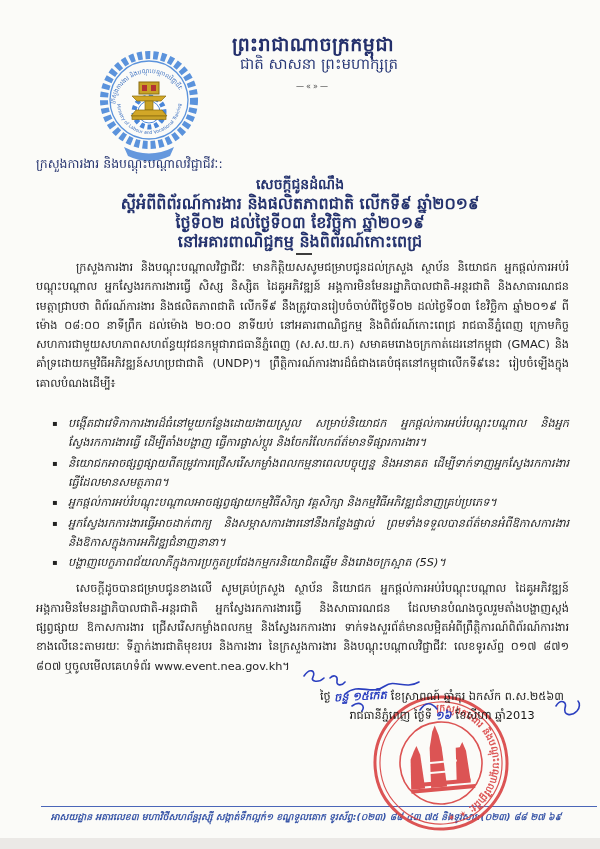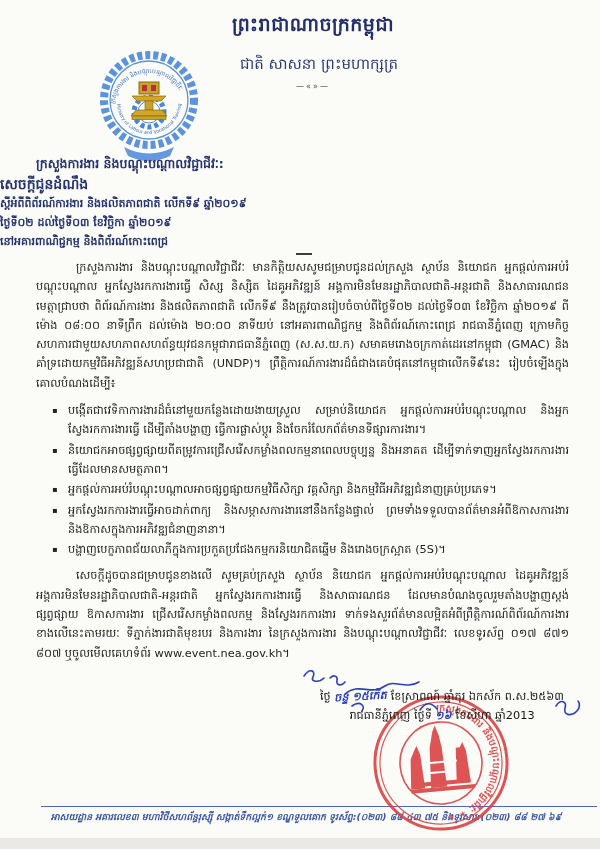--- a/index.html
+++ b/index.html
@@ -4,39 +4,39 @@
 <style>
   html,body{margin:0;padding:0;}
   .page{
     position:relative; width:600px; height:849px;
     background:#fbfbf8; overflow:hidden;
     font-family:"DejaVu Sans", sans-serif;
     color:#1c1c1e;
   }
   .bottom-strip{position:absolute;left:0;top:838px;width:600px;height:11px;background:#ebe9e6;}
   
-  .kingdom{position:absolute;top:12px;left:0;right:0;padding-left:26px;text-align:center;
+  .kingdom{position:absolute;top:32px;left:0;right:0;padding-left:26px;text-align:center;
     font-size:19px;font-weight:bold;color:#232f6b;letter-spacing:.5px;}
   .motto{position:absolute;top:54px;left:0;right:0;padding-left:38px;text-align:center;
     font-size:15px;color:#2a3a78;}
   .ornament{position:absolute;top:82px;left:0;right:0;padding-left:26px;text-align:center;
     font-size:8px;color:#4b4b4b;letter-spacing:2px;}
   .logo{position:absolute;left:84px;top:50px;width:130px;height:112px;}
-  .ministry-line{position:absolute;left:36px;top:156px;font-size:12.5px;font-weight:bold;color:#25336e;text-align:right;}
+  .ministry-line{position:absolute;left:36px;top:156px;font-size:12.5px;font-weight:normal;color:#25336e;text-align:right;}
   
-  .subject{position:absolute;top:174px;left:0;right:0;padding-left:0;color:#25336e;font-weight:bold;}
+  .subject{position:absolute;top:174px;left:0;right:0;padding-left:0;text-align:center;color:#25336e;font-weight:bold;}
   .subject .s1{font-size:14px;line-height:20px;}
-  .subject .s2{font-size:11px;line-height:19px;}
+  .subject .s2{font-size:16px;line-height:19px;}
   .subject-dash{position:absolute;top:253px;left:296px;width:16px;border-top:2px solid #3c3c3c;}
   
   .body-flow{position:absolute;top:258px;left:36px;width:533px;font-size:11.3px;line-height:19.3px;text-align:justify;}
   .p1,.p2{margin:0;text-indent:40px;}
   .p2{margin-top:7px;}
   .body-flow b{font-weight:normal;}
-  ul.goals{margin:8px 0 0 0;padding-left:24px;list-style:none;}
+  ul.goals{margin:21px 0 0 0;padding-left:24px;list-style:none;font-style:italic;}
   ul.goals li{position:relative;padding-left:8px;margin-bottom:1px;text-align:justify;}
   ul.goals li::before{content:"▪";position:absolute;left:-8px;top:0;font-size:8px;color:#222;}
   
   .date-block{position:absolute;top:687px;left:288px;width:308px;text-align:center;
     font-size:11.3px;line-height:19px;color:#141414;z-index:3;}
   .hand{color:#2b3fbf;font-style:italic;font-weight:bold;display:inline-block;transform:rotate(-3deg);}
   
   .stamp{position:absolute;left:369px;top:691px;width:144px;height:144px;z-index:2;
     transform:rotate(-5deg);opacity:.9;}
   

